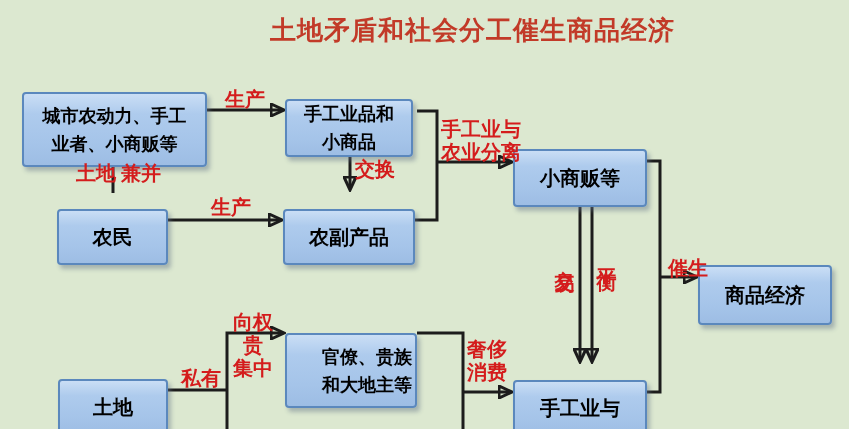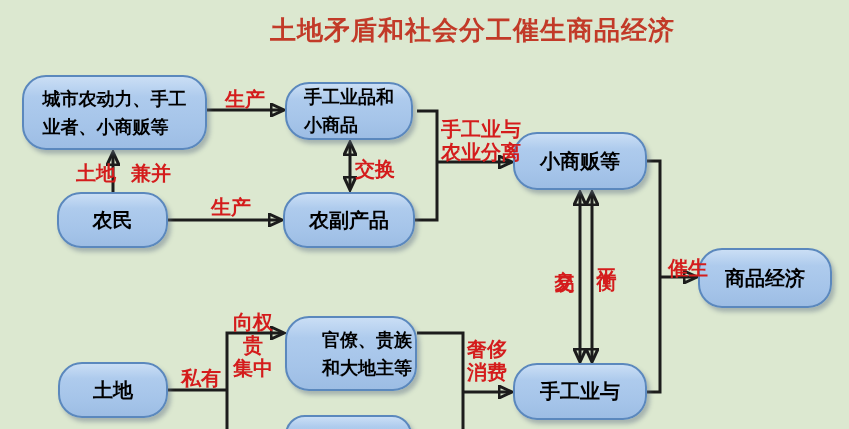--- a/index.html
+++ b/index.html
@@ -11,25 +11,26 @@
   #stage{position:absolute;left:0;top:0;width:849px;height:429px;}
   .title{
     position:absolute;left:0;top:13px;width:849px;
     text-align:center;font-size:26px;font-weight:bold;color:#c23a28;
     letter-spacing:1px;
     margin-left:48px;
   }
   .box{
     position:absolute;box-sizing:border-box;
     background:linear-gradient(180deg,#cadef5 0%,#aecbed 28%,#a5c4e9 70%,#9dbde4 100%);
-    border:2px solid #5b88bd;border-radius:24px;
+    border:2px solid #5b88bd;border-radius:4px;
     box-shadow:3px 4px 4px rgba(100,115,135,0.45);
     display:flex;align-items:center;justify-content:center;
-    color:#000;font-weight:bold;
+    color:#000;font-weight:bold;text-align:center;
     white-space:pre-line;
+    margin-top:17px;
   }
   .box.two{font-size:18px;line-height:1.55;}
   .box.one{font-size:20px;}
   .rlabel{
     position:absolute;color:#d41c1c;font-weight:bold;font-size:20px;
     white-space:pre-line;line-height:1.15;
   }
   .rlabel.vert{
     writing-mode:vertical-rl;text-orientation:upright;
     letter-spacing:3px;line-height:1;
@@ -88,21 +89,21 @@
   <div class="box two" style="left:285px;top:316px;width:132px;height:75px;padding-left:32px;">官僚、贵族
 和大地主等</div>
   <div class="box one" style="left:58px;top:362px;width:110px;height:56px;">土地</div>
   <div class="box one" style="left:513px;top:132px;width:134px;height:58px;">小商贩等</div>
   <div class="box one" style="left:513px;top:363px;width:134px;height:57px;">手工业与</div>
   <div class="box one" style="left:698px;top:248px;width:134px;height:60px;">商品经济</div>
   <div class="box one" style="left:285px;top:415px;width:127px;height:40px;"></div>
 
   <div class="rlabel ctr" style="left:225px;top:88px;width:40px;">生产</div>
   <div class="rlabel" style="left:76px;top:162px;">土地</div>
-  <div class="rlabel" style="left:131px;top:162px;">兼并</div>
+  <div class="rlabel" style="left:121px;top:162px;">兼并</div>
   <div class="rlabel" style="left:211px;top:196px;">生产</div>
   <div class="rlabel" style="left:355px;top:158px;">交换</div>
   <div class="rlabel" style="left:441px;top:118px;">手工业与
 农业分离</div>
   <div class="rlabel ctr" style="left:226px;top:311px;width:54px;">向权贵
 集中</div>
   <div class="rlabel" style="left:181px;top:367px;">私有</div>
   <div class="rlabel" style="left:467px;top:338px;">奢侈
 消费</div>
   <div class="rlabel" style="left:467px;top:412px;margin-top:24px;">基本</div>

